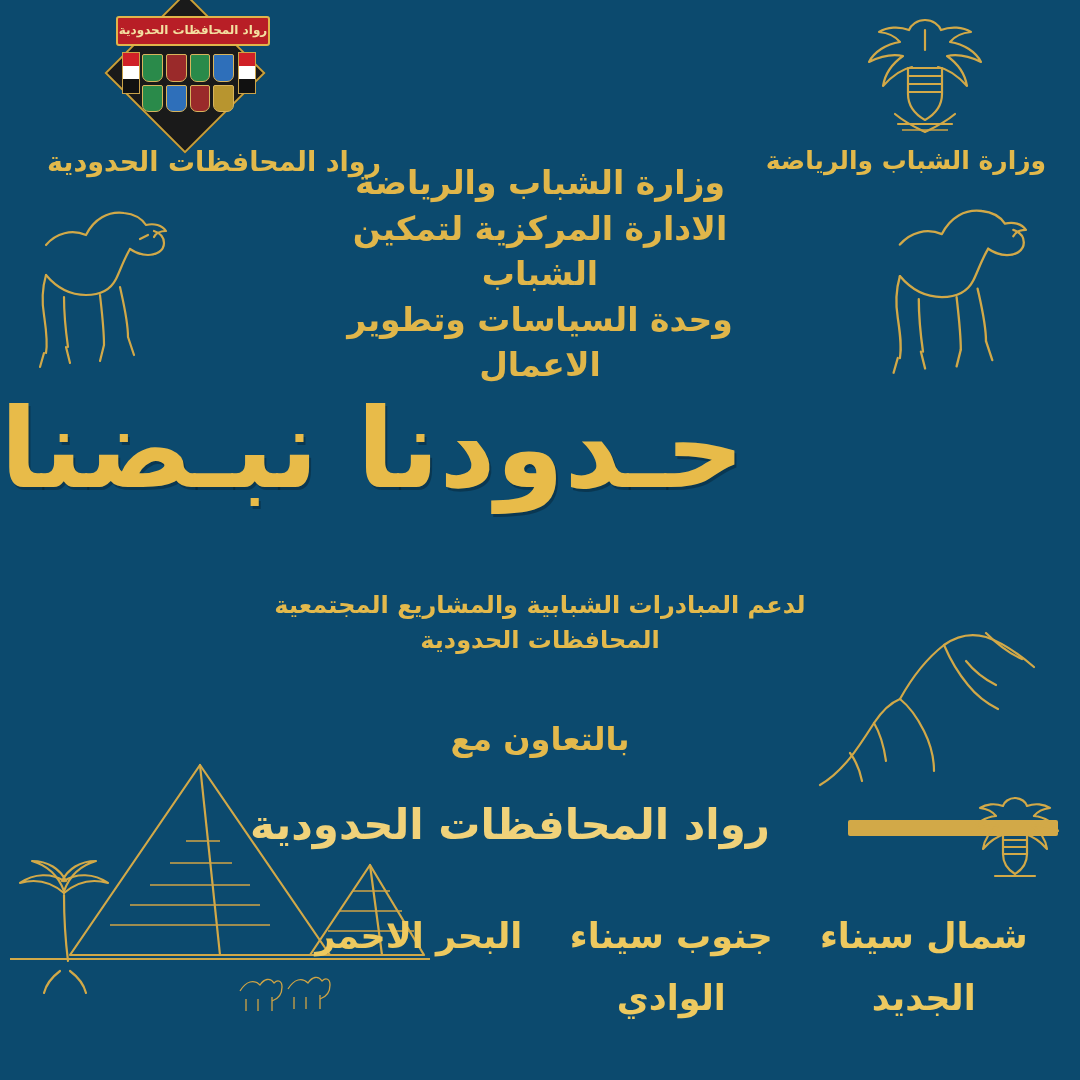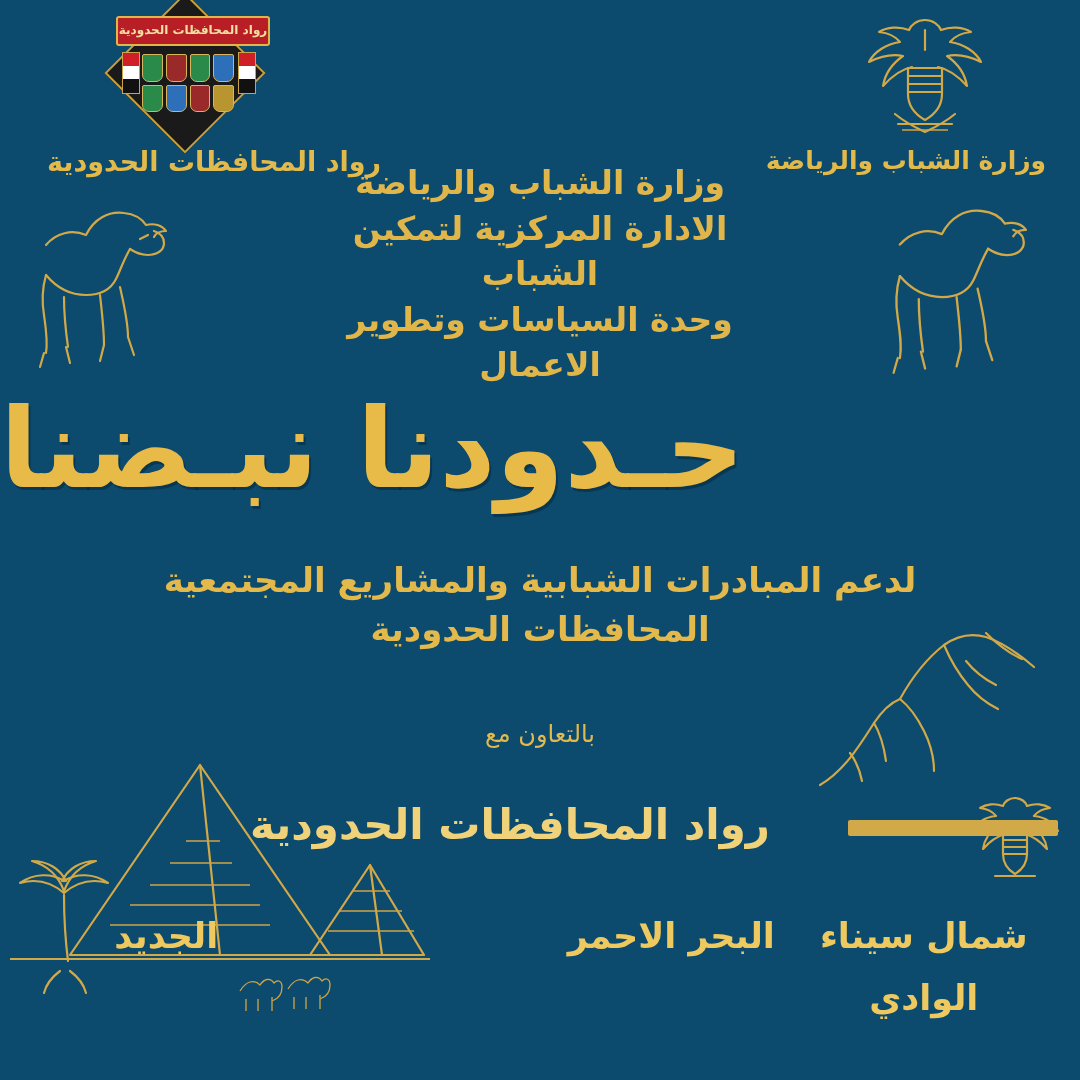--- a/index.html
+++ b/index.html
@@ -142,37 +142,37 @@
     font-size: 110px;
     font-weight: bold;
     color: #e8bb49;
     letter-spacing: -2px;
     text-shadow: 2px 3px 0 rgba(0,0,0,0.25);
   }
 
   
   .subtitle {
     position: absolute;
-    top: 556px;
+    top: 588px;
     left: 110px;
     width: 860px;
     text-align: center;
-    font-size: 34px;
+    font-size: 24px;
     font-weight: bold;
     color: #e3b94c;
     line-height: 1.45;
   }
   .with {
     position: absolute;
     top: 720px;
     left: 0;
     width: 100%;
     text-align: center;
-    font-size: 24px;
-    font-weight: normal;
+    font-size: 32px;
+    font-weight: bold;
     color: #e3b94c;
   }
   .partner {
     position: absolute;
     top: 800px;
     left: 180px;
     width: 660px;
     text-align: center;
     font-size: 42px;
     font-weight: bold;
@@ -359,20 +359,21 @@
         <path d="M60 8 c6 0 11 4 12 8 c8 -3 17 -2 23 2 c-8 1 -13 4 -16 8 c11 1 20 7 24 15 c-9 -5 -18 -6 -26 -5 c8 5 14 14 15 23 c-7 -8 -15 -13 -22 -15"></path>
         <path d="M48 44 h24 v20 c0 11 -7 17 -12 20 c-5 -3 -12 -9 -12 -20 z"></path>
         <path d="M48 50 h24 M48 57 h24 M48 64 h24"></path>
         <path d="M40 86 h40"></path>
       </g>
     </svg>
   </div>
 
   <div class="gov-grid">
     <div>شمال سيناء</div>
+    <div>جنوب سيناء</div>
     <div>البحر الاحمر</div>
     <div></div>
     <div>الجديد</div>
     <div>الوادي</div>
     <div></div>
   </div>
 
 </div>
 
 </body></html>

